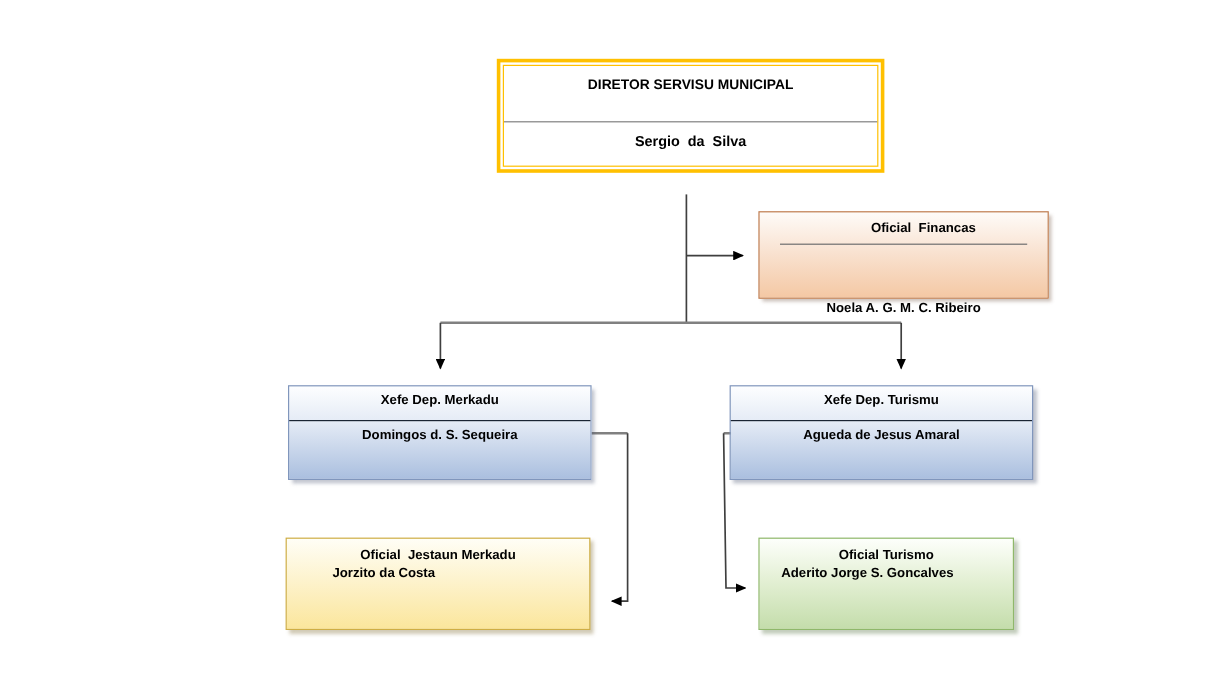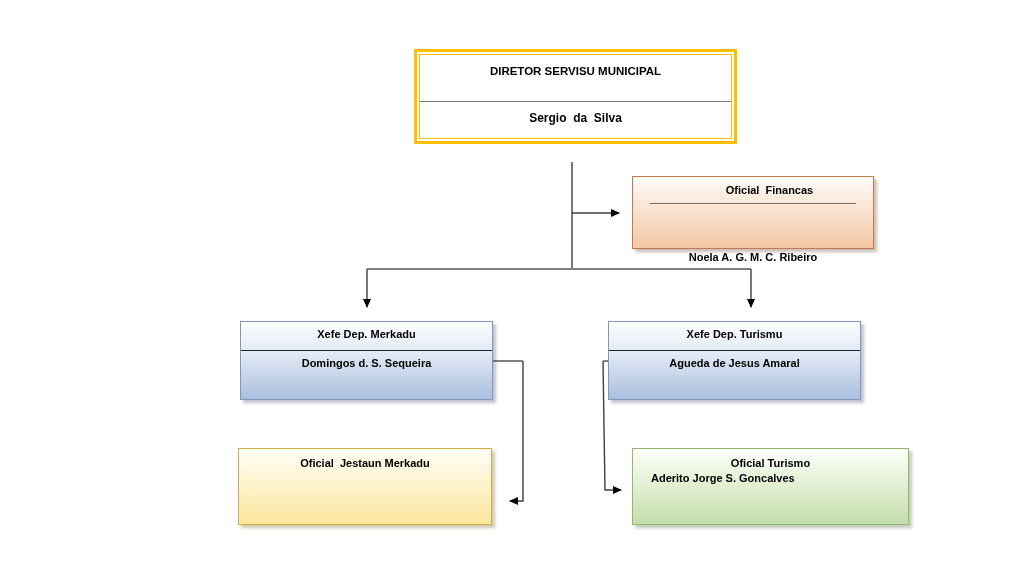--- a/index.html
+++ b/index.html
@@ -67,21 +67,21 @@
   .node-officer .title { padding-top: 7px; }
   .node-officer .name { text-align: left; padding-top: 1px; }
   .node-jestaun {
     left: 238px; width: 254px;
     border: 1px solid #CFAE44;
     background: linear-gradient(to bottom, #FFFEF6 0%, #FDF3CE 45%, #FBE69C 100%);
     box-shadow: 3px 3px 3px rgba(120,100,40,0.35);
   }
   .node-jestaun .name { padding-left: 38px; }
   .node-oficial-turismo {
-    left: 632px; width: 277px;
+    left: 632px; width: 213px;
     border: 1px solid #8FB86A;
     background: linear-gradient(to bottom, #FDFFFB 0%, #E4F0D5 45%, #C4DDAB 100%);
     box-shadow: 3px 3px 3px rgba(80,110,60,0.35);
   }
   .node-oficial-turismo .name { padding-left: 18px; }
   
   .ln-gray  { stroke: #808080; stroke-width: 2; fill: none; }
   .ln-dark  { stroke: #3F3F3F; stroke-width: 1.4; fill: none; }
 </style>
 </head>
@@ -134,20 +134,21 @@
   </div>
 
   <div class="node node-dept node-turismu">
     <div class="title">Xefe Dep. Turismu</div>
     <div class="divider"></div>
     <div class="name">Agueda de Jesus Amaral</div>
   </div>
 
   <div class="node node-officer node-jestaun">
     <div class="title">Oficial  Jestaun Merkadu</div>
+    <div class="name">Jorzito da Costa</div>
   </div>
 
   <div class="node node-officer node-oficial-turismo">
     <div class="title">Oficial Turismo</div>
     <div class="name">Aderito Jorge S. Goncalves</div>
   </div>
 
 </div>
 
 </body></html>

